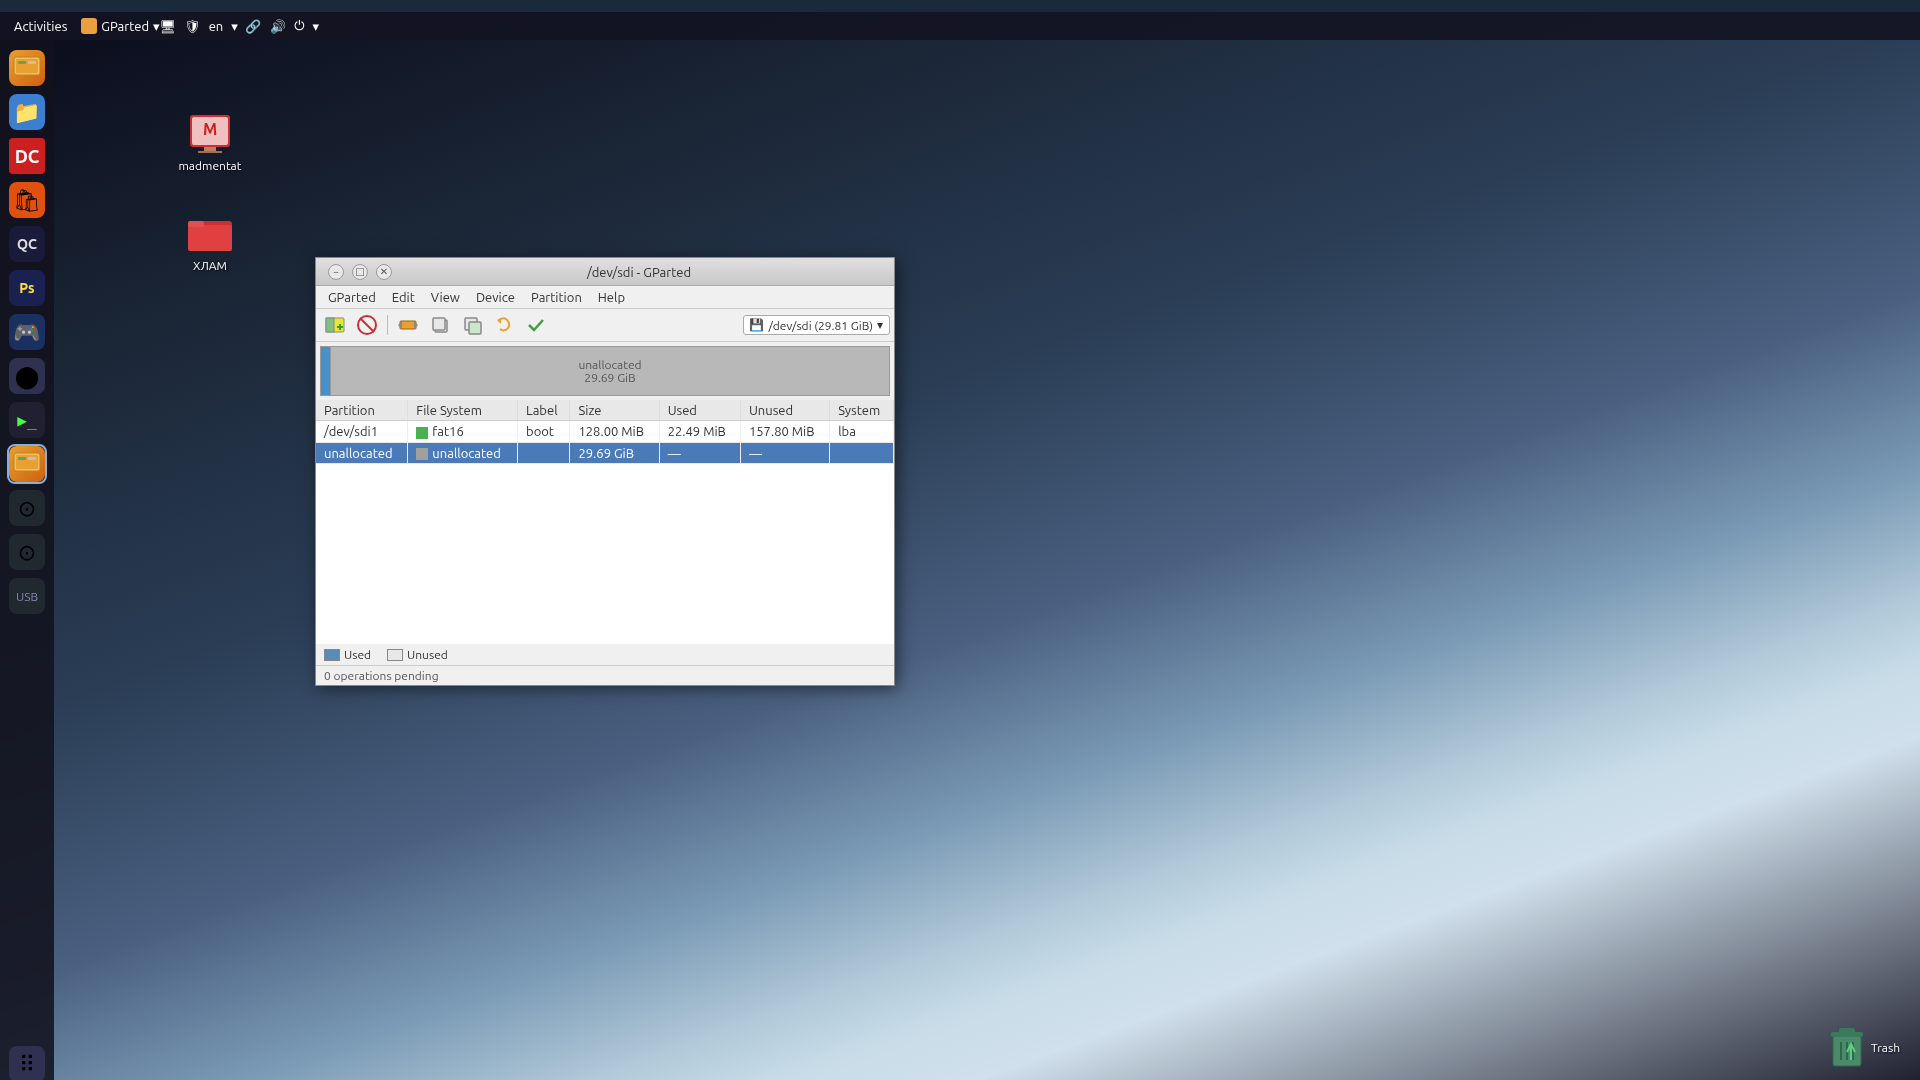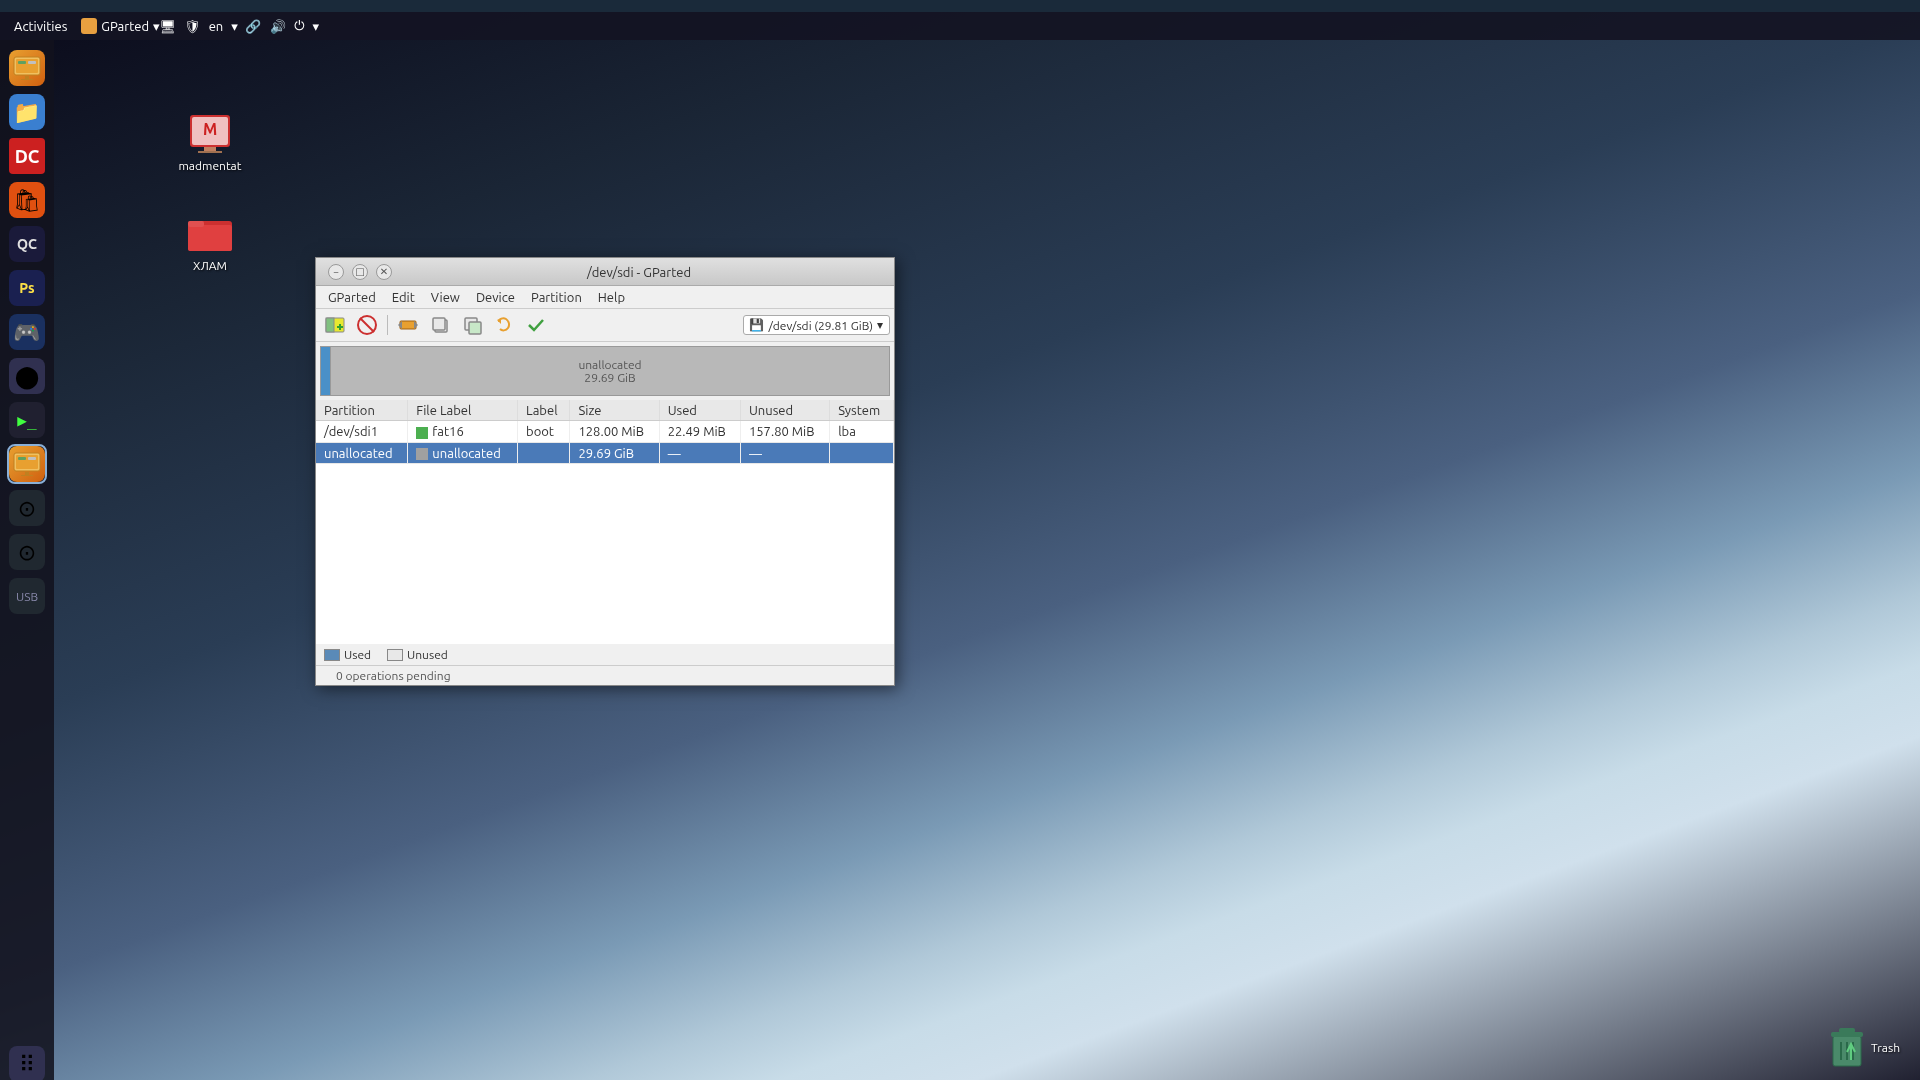--- a/index.html
+++ b/index.html
@@ -336,21 +336,21 @@
       height: 12px;
       background: #a0a0a0;
       margin-right: 4px;
       vertical-align: middle;
     }
 
     
     .statusbar {
       background: #f0f0f0;
       border-top: 1px solid #ccc;
-      padding: 3px 20px;
+      padding: 3px 8px;
       font-size: 12px;
       color: #555;
     }
 
     
     .legend-area {
       display: flex;
       align-items: center;
       padding: 4px 8px;
       gap: 16px;
@@ -601,21 +601,21 @@
         <span style="color:#555;font-size:12px;">unallocated</span>
         <span style="color:#555;font-size:12px;">29.69 GiB</span>
       </div>
     </div>
 
     <div style="background:#fff;">
       <table class="partition-table">
         <thead>
           <tr>
             <th>Partition</th>
-            <th>File Label</th>
+            <th>File System</th>
             <th>Label</th>
             <th>Size</th>
             <th>Used</th>
             <th>Unused</th>
             <th>System</th>
           </tr>
         </thead>
         <tbody>
 
           <tr>

